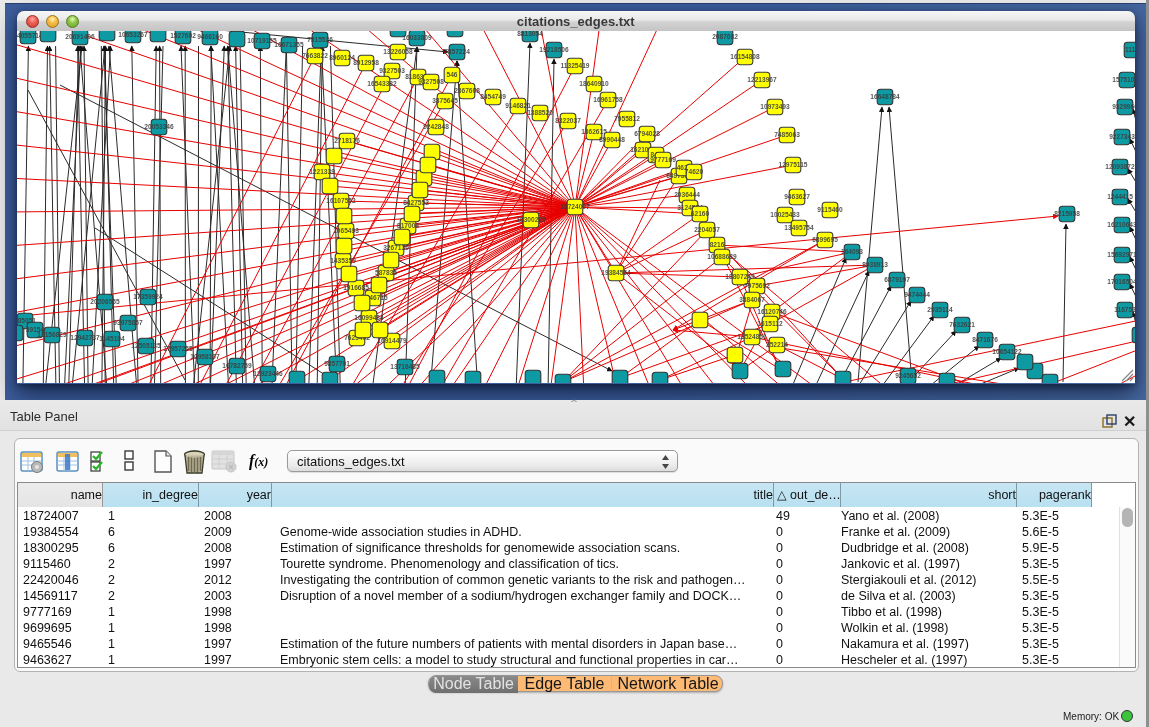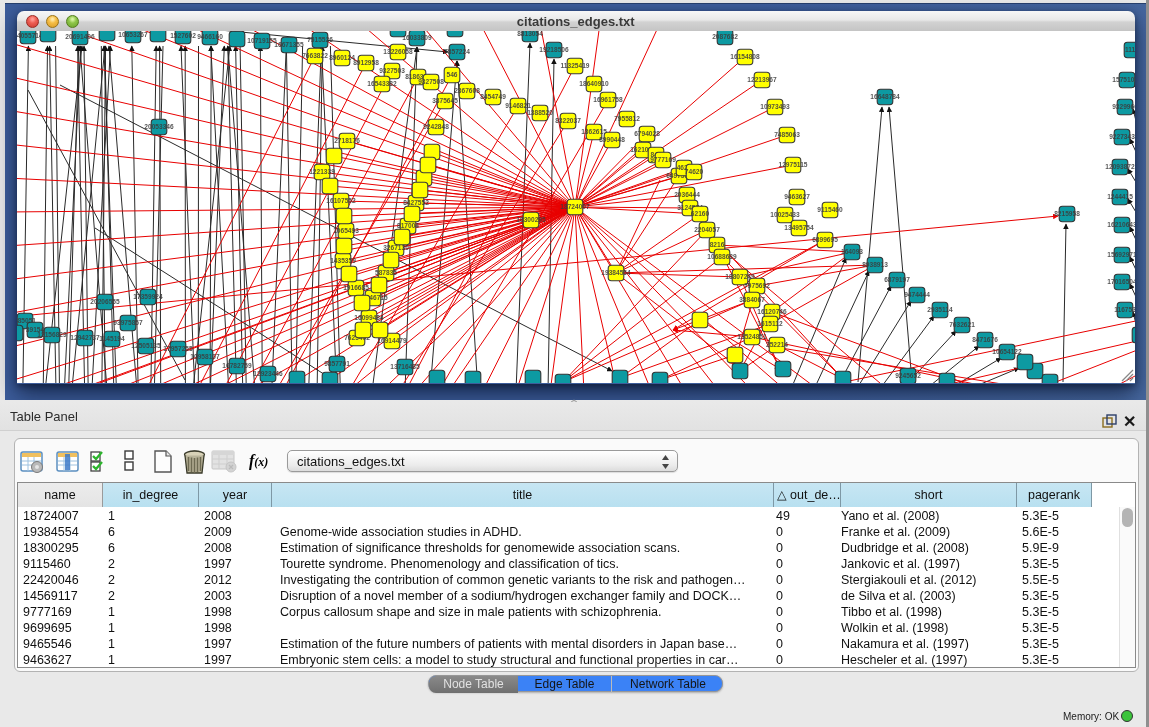--- a/index.html
+++ b/index.html
@@ -24,32 +24,32 @@
 #tphead .t{position:absolute;left:10px;top:7px;font-size:13px;color:#2c2c2c}
 #panel{position:absolute;left:14px;top:38px;width:1125px;height:234px;
   background:#fafafa;border:1px solid #b3b3b3;border-radius:6px}
 #combo{position:absolute;left:287px;top:50px;width:391px;height:22px;border:1px solid #9a9a9a;
   border-radius:5px;background:linear-gradient(#fff,#ececec 70%,#dcdcdc);
   box-shadow:0 1px 1px rgba(0,0,0,.12);font-size:13px;color:#111;line-height:21px;padding-left:9px}
 #combo svg{position:absolute;right:7px;top:3px}
 #tbl{position:absolute;left:17px;top:82px;width:1119px;height:186px;background:#fff;
   border:1px solid #8a8a8a}
 .hc{position:absolute;top:0;height:24px;white-space:nowrap;overflow:hidden;background:linear-gradient(#c7e6f3,#b8e0f0);
-  border-right:1px solid #7e98a5;font-size:12.5px;color:#111;text-align:center;line-height:24px}
+  border-right:1px solid #7e98a5;font-size:12.5px;color:#111;text-align:right;line-height:24px}
 #hc1{left:0;width:85px;background:linear-gradient(#ececec,#e4e4e4);border-right:1px solid #9a9a9a}
 .trow{position:absolute;left:0;width:1117px;height:16px;font-size:12.5px;color:#101010;
   white-space:nowrap;overflow:hidden}
 .trow span{position:absolute;top:0;line-height:16px}
 .c1{left:5px}.c2{left:90px}.c3{left:186px}.c4{left:262px}.c5{left:758px}
 .c6{left:823px;width:176px;}.c7{left:1004px}
 #sbar{position:absolute;left:1101px;top:24px;width:16px;height:160px;background:#fafafa;
   border-left:1px solid #e0e0e0}
 #sthumb{position:absolute;left:2px;top:1px;width:11px;height:19px;background:#b4b4b4;border-radius:6px}
 #tabs{position:absolute;left:428px;top:275px;width:295px;height:17px;border:1px solid #979797;
-  border-radius:8px;background:#3b82f6;box-shadow:0 1px 2px rgba(0,0,0,.25);font-size:12px}
+  border-radius:8px;background:#fdba74;box-shadow:0 1px 2px rgba(0,0,0,.25);font-size:16px}
 #tabs div{position:absolute;top:0;height:17px;line-height:16px;text-align:center}
 #seg1{left:0;width:89px;background:linear-gradient(#8a8a8a,#6f6f6f);color:#e2e2e2;
   border-radius:7px 0 0 7px}
 #seg2{left:89px;width:93px;color:#151515}
 #seg3{left:182px;width:113px;color:#151515;border-left:1px solid #bbb}
 #mem{position:absolute;left:1063px;top:311px;font-size:10px;color:#222}
 #memdot{position:absolute;left:1121px;top:310px;width:12px;height:12px;border-radius:50%;
   background:#3bc43b;border:1.3px solid #333}
 #flicon{position:absolute;left:1102px;top:12px}
 #xicon{position:absolute;left:1123px;top:10px;font-size:16px;font-weight:bold;color:#1a1a1a}
@@ -672,21 +672,21 @@
         <span class="c6">Franke et al. (2009)</span>
         <span class="c7">5.6E-5</span>
       </div>
       <div class="trow" style="top:57px">
         <span class="c1">18300295</span>
         <span class="c2">6</span>
         <span class="c3">2008</span>
         <span class="c4">Estimation of significance thresholds for genomewide association scans.</span>
         <span class="c5">0</span>
         <span class="c6">Dudbridge et al. (2008)</span>
-        <span class="c7">5.9E-9</span>
+        <span class="c7">5.9E-5</span>
       </div>
       <div class="trow" style="top:73px">
         <span class="c1">9115460</span>
         <span class="c2">2</span>
         <span class="c3">1997</span>
         <span class="c4">Tourette syndrome. Phenomenology and classification of tics.</span>
         <span class="c5">0</span>
         <span class="c6">Jankovic et al. (1997)</span>
         <span class="c7">5.3E-5</span>
       </div>
@@ -705,21 +705,20 @@
         <span class="c3">2003</span>
         <span class="c4">Disruption of a novel member of a sodium/hydrogen exchanger family and DOCK…</span>
         <span class="c5">0</span>
         <span class="c6">de Silva et al. (2003)</span>
         <span class="c7">5.3E-5</span>
       </div>
       <div class="trow" style="top:121px">
         <span class="c1">9777169</span>
         <span class="c2">1</span>
         <span class="c3">1998</span>
-        <span class="c4">Corpus callosum shape and size in male patients with schizophrenia.</span>
         <span class="c5">0</span>
         <span class="c6">Tibbo et al. (1998)</span>
         <span class="c7">5.3E-5</span>
       </div>
       <div class="trow" style="top:137px">
         <span class="c1">9699695</span>
         <span class="c2">1</span>
         <span class="c3">1998</span>
         <span class="c5">0</span>
         <span class="c6">Wolkin et al. (1998)</span>

